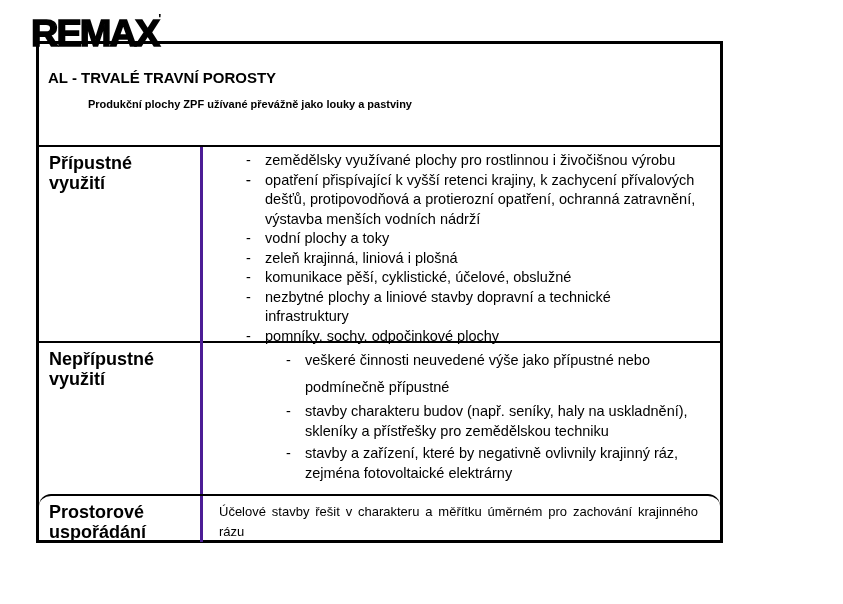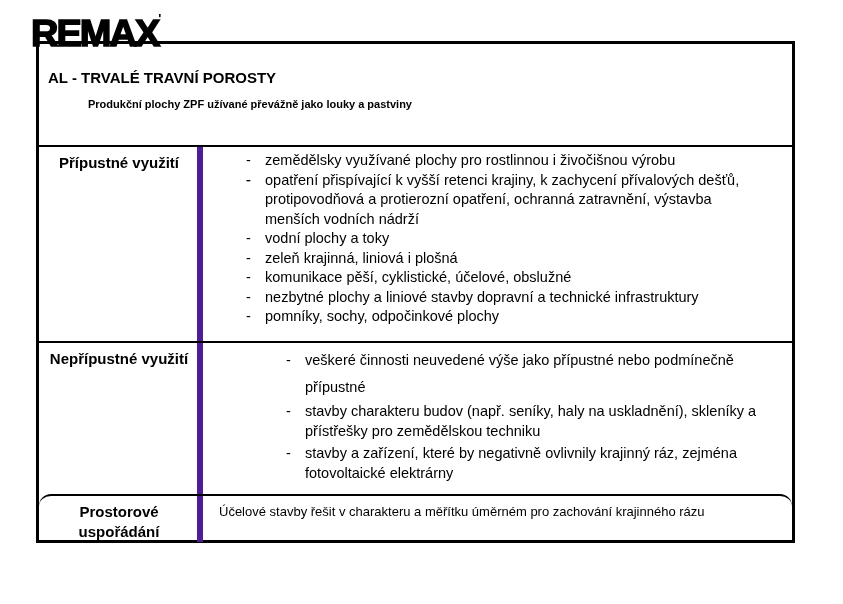--- a/index.html
+++ b/index.html
@@ -37,21 +37,21 @@
     font-weight: bold;
     vertical-align: 24px;
     letter-spacing: 0;
   }
 
   
   .sheet-table {
     position: absolute;
     left: 36px;
     top: 41px;
-    width: 759px;
+    width: 687px;
     height: 502px;
     border: 3px solid #000;
     box-sizing: border-box;
     background: #fff;
   }
 
   
   .table-header {
     height: 101px;
     box-sizing: border-box;
@@ -75,27 +75,26 @@
     display: grid;
     grid-template-columns: 164px 1fr;
     border-top: 2px solid #000;
     box-sizing: border-box;
   }
   .trow.r1 { height: 196px; }
   .trow.r2 { height: 153px; gap: 40px; }
   .trow.r3 { height: 46px; border-radius: 12px; }
 
   .cell-label {
-    border-right: 6px solid #4c1d95;
+    border-right: 3px solid #4c1d95;
     box-sizing: border-box;
     padding: 6px 8px 0 10px;
     font-weight: bold;
-    font-size: 15px;
+    font-size: 18px;
     line-height: 20px;
-    text-align: center;
   }
   .cell-content {
     box-sizing: border-box;
     padding: 4px 10px 0 0;
     font-size: 14.5px;
   }
 
   ul.bullets {
     margin: 0;
     padding: 0;

